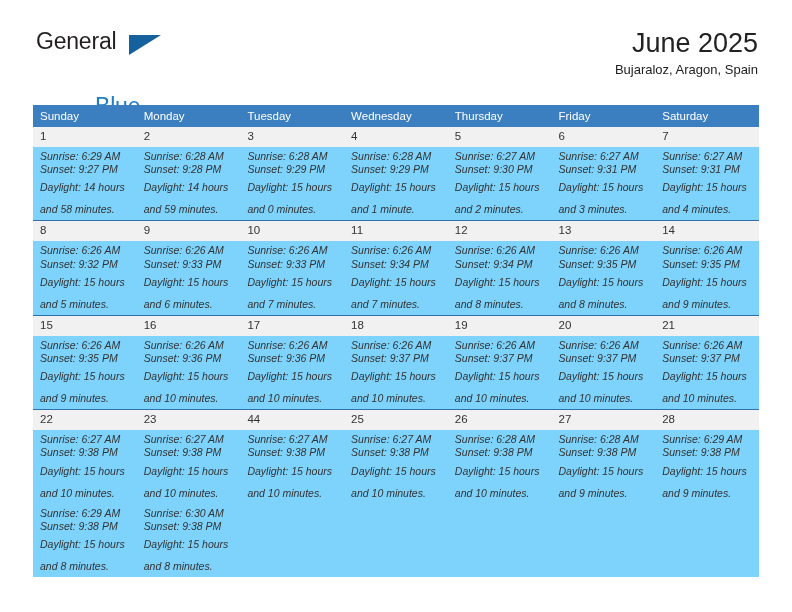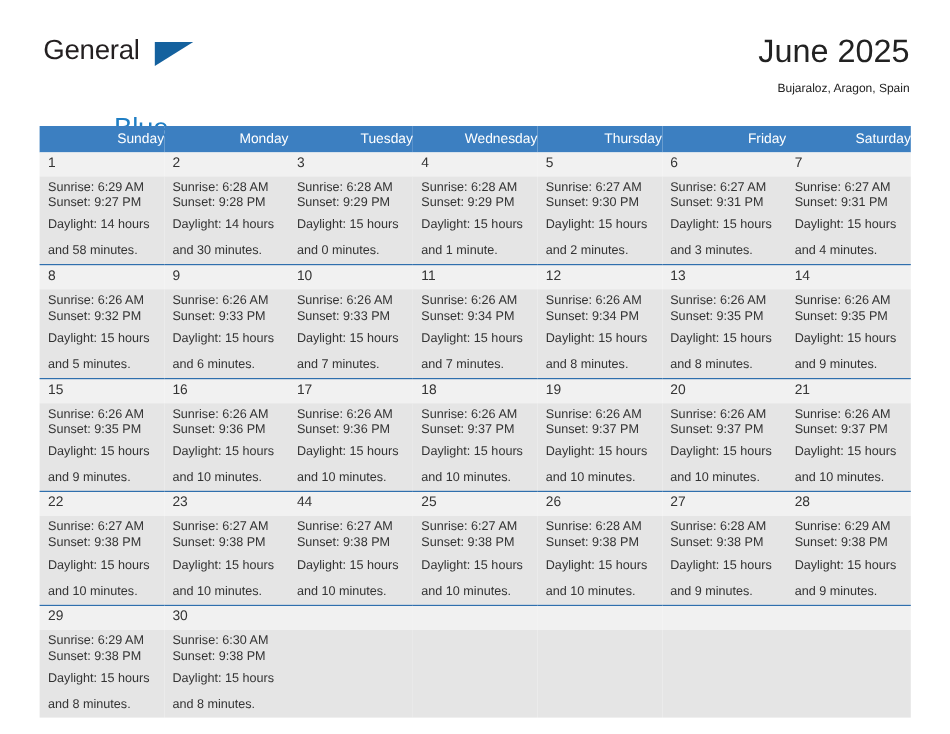--- a/index.html
+++ b/index.html
@@ -71,43 +71,42 @@
     text-align: right;
   }
   .cal-title {
     font-size: 27px;
     color: #222222;
     line-height: 34px;
     white-space: nowrap;
     font-family: "Liberation Sans", sans-serif;
   }
   .cal-subtitle {
-    font-size: 10px;
+    font-size: 13px;
     color: #222222;
     line-height: 20px;
-    margin-top: 5px;
     white-space: nowrap;
     font-family: "Liberation Sans", sans-serif;
   }
 
   
   .calendar {
     position: absolute;
     left: 33px;
     top: 105px;
     width: 726px;
     border-collapse: collapse;
     table-layout: fixed;
   }
   .calendar th {
     background: #3c7fc1;
     color: #ffffff;
     font-size: 11.5px;
     font-weight: normal;
-    text-align: right;
+    text-align: left;
     padding: 4px 0 5px 7px;
     height: 13px;
     font-family: "Liberation Sans", sans-serif;
   }
   .calendar td {
     vertical-align: top;
     padding: 0;
     width: 103.71px;
   }
 
@@ -119,23 +118,24 @@
     padding: 2px 0 0 7px !important;
     font-size: 11.5px;
     color: #333333;
     line-height: 15px;
     font-family: "Liberation Sans", sans-serif;
   }
   .row-first .daynum-cell {
     border-top: none;
   }
   .info-cell {
-    background: #e5e5e5;
+    background: #7dd3fc;
     padding: 3px 6px 0 7px !important;
     height: 70px;
+    font-style: italic;
   }
   .info-line {
     font-size: 10.5px;
     color: #333333;
     line-height: 13.2px;
     white-space: nowrap;
     font-family: "Liberation Sans", sans-serif;
   }
   .info-wrap {
     font-size: 10.5px;
@@ -190,21 +190,21 @@
         </tr>
         <tr>
           <td class="info-cell">
             <div class="info-line">Sunrise: 6:29 AM</div>
             <div class="info-line">Sunset: 9:27 PM</div>
             <div class="info-wrap">Daylight: 14 hours and 58 minutes.</div>
           </td>
           <td class="info-cell">
             <div class="info-line">Sunrise: 6:28 AM</div>
             <div class="info-line">Sunset: 9:28 PM</div>
-            <div class="info-wrap">Daylight: 14 hours and 30 minutes.</div>
+            <div class="info-wrap">Daylight: 14 hours and 59 minutes.</div>
           </td>
           <td class="info-cell">
             <div class="info-line">Sunrise: 6:28 AM</div>
             <div class="info-line">Sunset: 9:29 PM</div>
             <div class="info-wrap">Daylight: 15 hours and 0 minutes.</div>
           </td>
           <td class="info-cell">
             <div class="info-line">Sunrise: 6:28 AM</div>
             <div class="info-line">Sunset: 9:29 PM</div>
             <div class="info-wrap">Daylight: 15 hours and 1 minute.</div>
@@ -357,29 +357,20 @@
             <div class="info-line">Sunset: 9:38 PM</div>
             <div class="info-wrap">Daylight: 15 hours and 9 minutes.</div>
           </td>
           <td class="info-cell">
             <div class="info-line">Sunrise: 6:29 AM</div>
             <div class="info-line">Sunset: 9:38 PM</div>
             <div class="info-wrap">Daylight: 15 hours and 9 minutes.</div>
           </td>
         </tr>
         <tr>
-          <td class="daynum-cell">29</td>
-          <td class="daynum-cell">30</td>
-          <td class="daynum-cell"></td>
-          <td class="daynum-cell"></td>
-          <td class="daynum-cell"></td>
-          <td class="daynum-cell"></td>
-          <td class="daynum-cell"></td>
-        </tr>
-        <tr>
           <td class="info-cell">
             <div class="info-line">Sunrise: 6:29 AM</div>
             <div class="info-line">Sunset: 9:38 PM</div>
             <div class="info-wrap">Daylight: 15 hours and 8 minutes.</div>
           </td>
           <td class="info-cell">
             <div class="info-line">Sunrise: 6:30 AM</div>
             <div class="info-line">Sunset: 9:38 PM</div>
             <div class="info-wrap">Daylight: 15 hours and 8 minutes.</div>
           </td>

